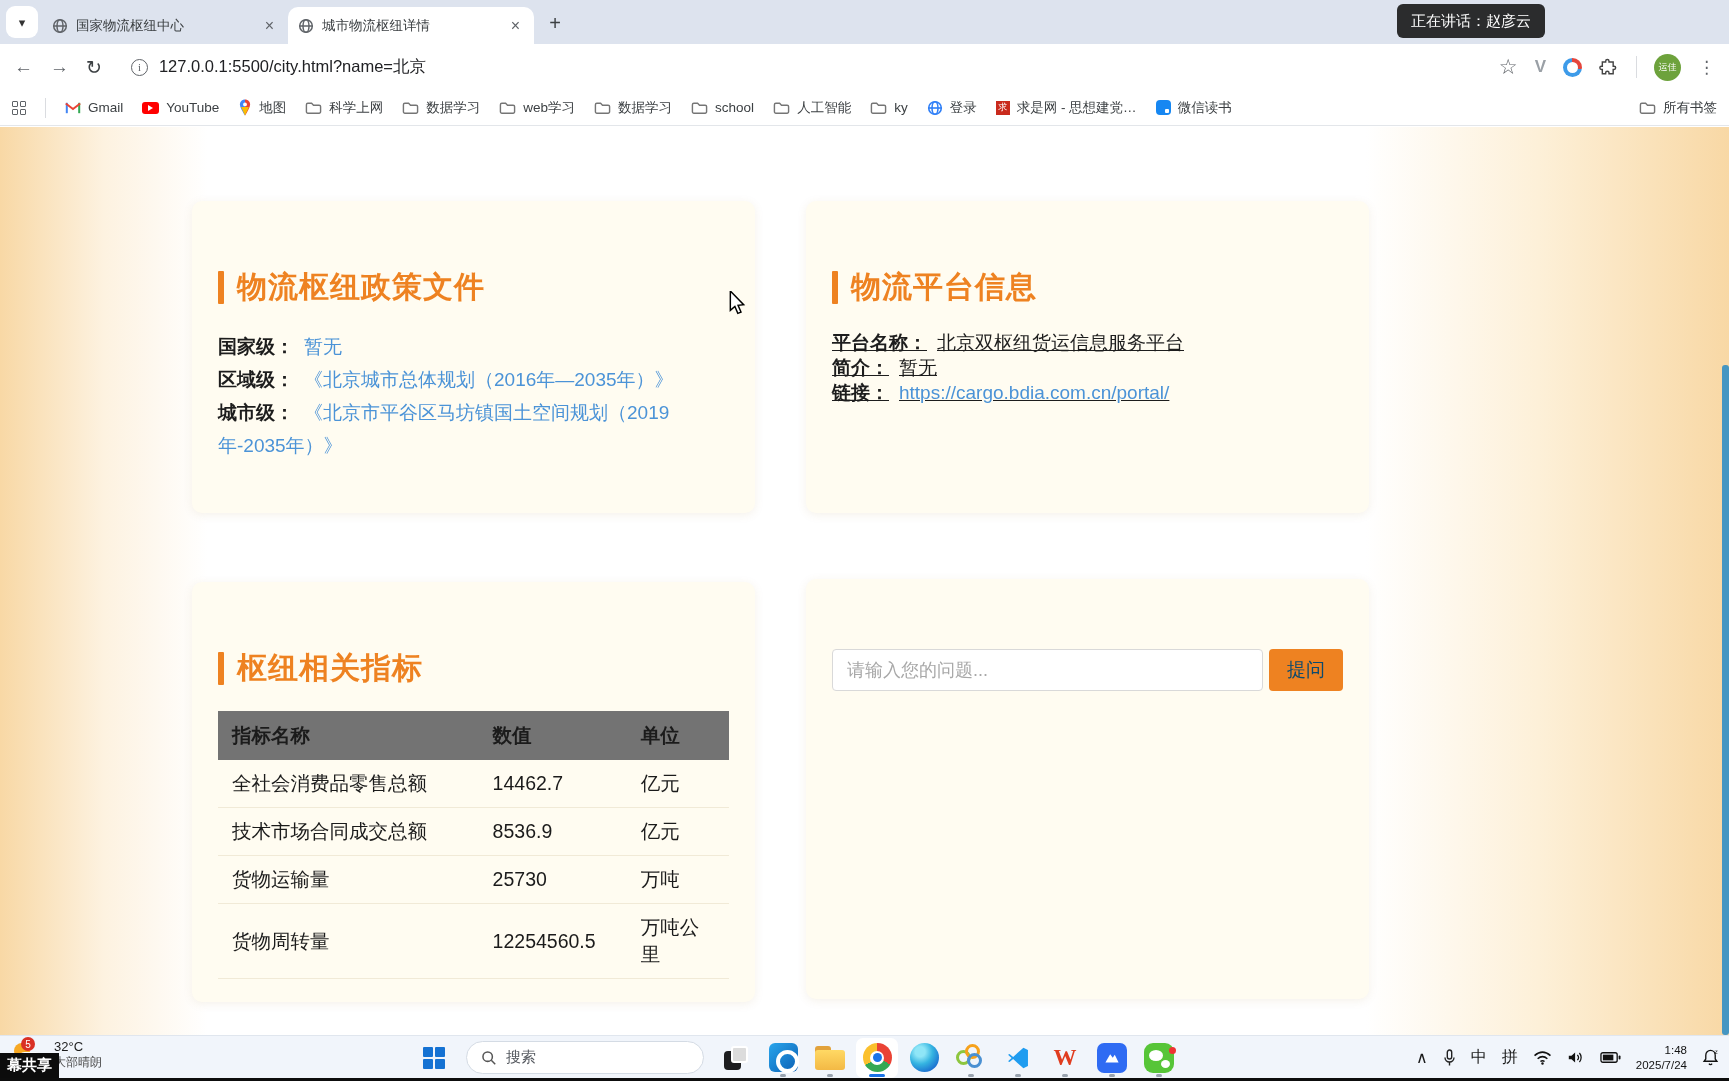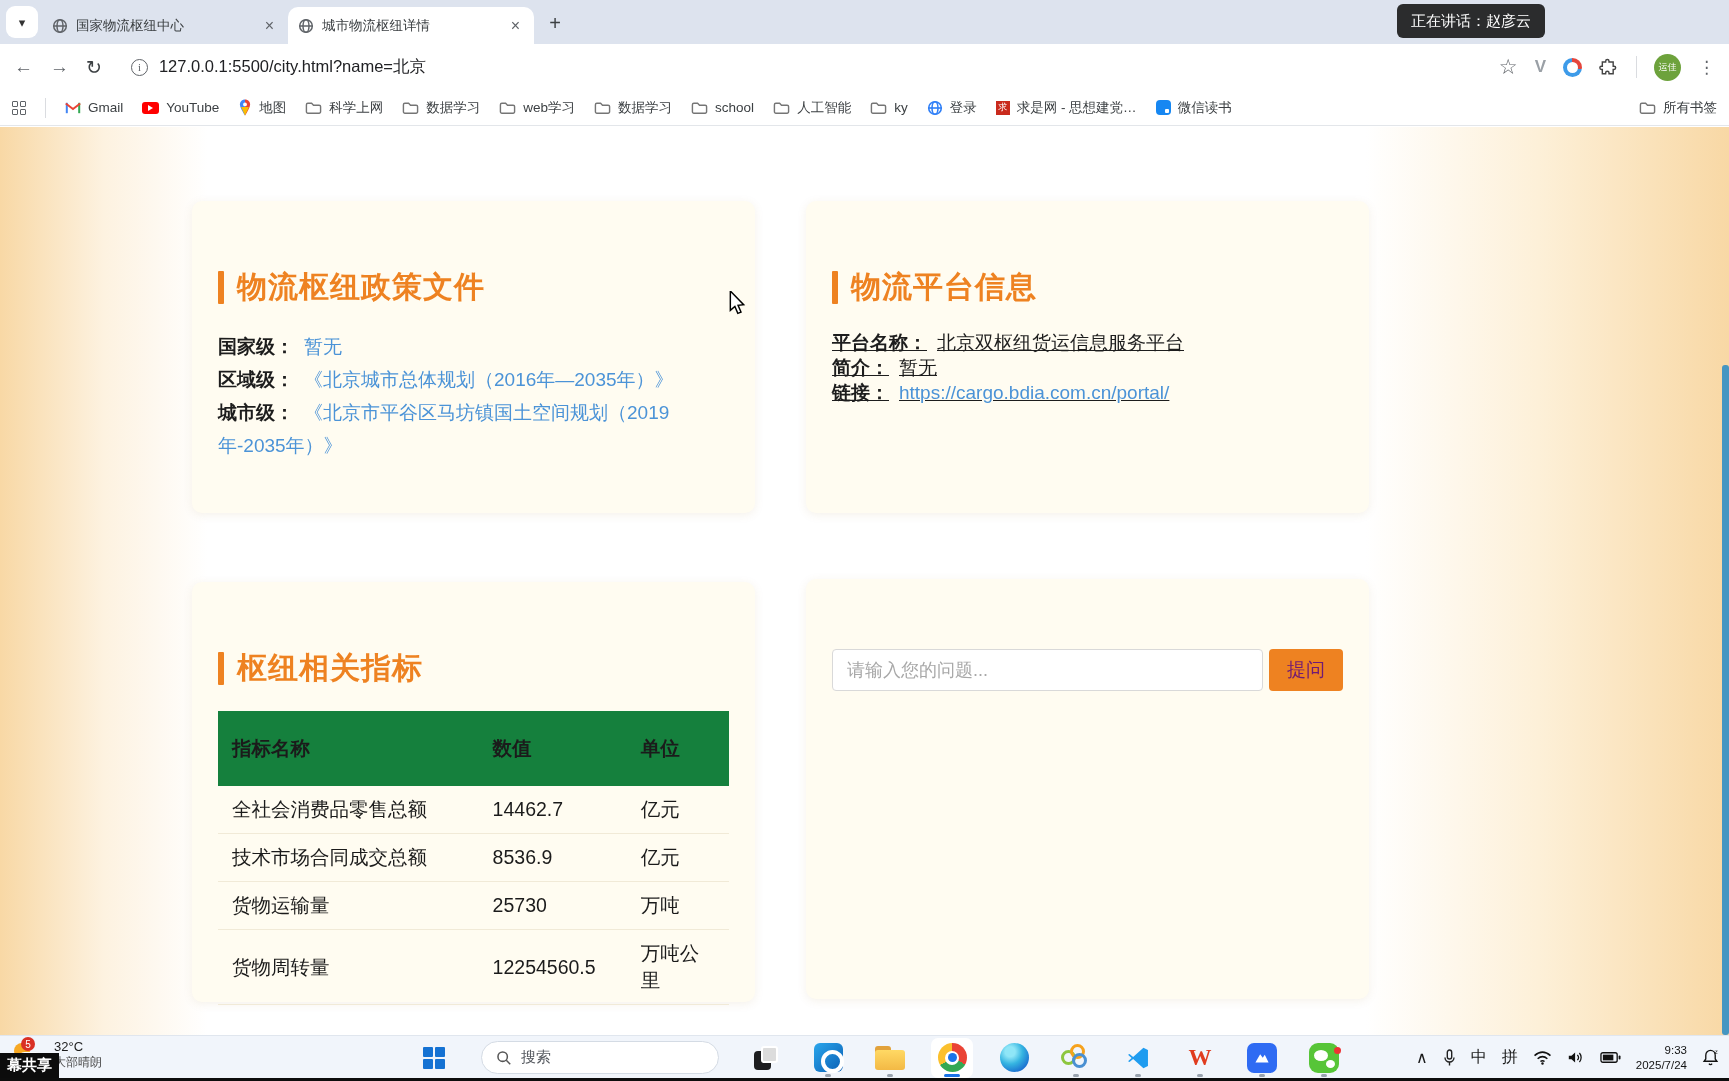--- a/index.html
+++ b/index.html
@@ -52,42 +52,42 @@
   .card.bl { left:192px; top:455px; height:420px; }
   .card.br { left:806px; top:452px; height:420px; }
   .ctitle { display:flex; align-items:center; gap:13px; margin-bottom:22px;margin-top:40px; }
   .cbar { width:6px; height:33px; background:#ee8221; border-radius:1px; }
   .ctext { font-size:30px; font-weight:bold; color:#ee8221; letter-spacing:1px; }
   .irow { font-size:19px; color:#1d1d1d; line-height:33px; }
   .irow.tight { line-height:25px;text-decoration:underline; }
   .ilabel { font-weight:bold; margin-right:10px; }
   .ilink { color:#4b93d7; }
   table.metrics { width:100%; border-collapse:collapse; font-size:19.5px; margin-top:14px; color:#1b1b1b; }
-  table.metrics th { background:#15803d; font-weight:bold; text-align:left; padding:24px 14px; }
+  table.metrics th { background:#737373; font-weight:bold; text-align:left; padding:11px 14px; }
   table.metrics td { padding:10px 14px; border-bottom:1px solid #f1ead7; }
   .c1{width:51%;} .c2{width:29%;} .c3{width:20%;}
   .qa-row { display:flex; gap:6px; margin-top:44px; }
   .qa-input { flex:1; height:42px; border:1px solid #d9d9d9; border-radius:4px; background:#fff; padding:0 14px; font-size:18px; font-family:inherit; color:#333; }
   .qa-input::placeholder { color:#a8a8a8; }
-  .qa-btn { width:74px; height:42px; background:#ee8221; border:none; border-radius:4px; color:#701a75; font-size:19px; font-family:inherit; }
+  .qa-btn { width:74px; height:42px; background:#ee8221; border:none; border-radius:4px; color:#0c4a6e; font-size:19px; font-family:inherit; }
   .scroll-thumb { position:absolute; right:0; top:238px; width:7px; height:670px; background:#4596c2; border-radius:3px; }
   .cursor { position:absolute; left:728px; top:164px; }
 
   
   .taskbar { position:absolute; bottom:0; left:0; right:0; height:46px; background:#f1f5fb; border-top:1px solid #e0e6ee; border-bottom:3px solid #0d0d0d; }
   .weather { position:absolute; left:12px; top:3px; display:flex; gap:8px; }
   .w-ic { position:relative; width:34px; height:34px; }
   .w-sun { position:absolute; left:2px; top:4px; width:16px; height:16px; border-radius:50%; background:#f7a823; }
   .w-cloud { position:absolute; left:6px; top:13px; width:24px; height:13px; background:#fbfdff; border-radius:8px; box-shadow:0 1px 2px rgba(0,0,0,.18); }
   .w-badge { position:absolute; left:9px; top:-2px; width:14px; height:14px; background:#d93025; color:#fff; border-radius:50%; font-size:10px; display:flex; align-items:center; justify-content:center; }
   .w-txt { display:flex; flex-direction:column; }
   .w-temp { font-size:13px; color:#1c1c1c; }
   .w-desc { font-size:12px; color:#4a4a4a; }
   .sharebox { position:absolute; left:0; bottom:0; background:#0c0c0c; color:#fff; font-size:15px; font-weight:bold; padding:3px 7px; }
-  .tb-center { position:absolute; left:413px; top:0; height:43px; display:flex; align-items:center; gap:20px; }
+  .tb-center { position:absolute; left:413px; top:0; height:43px; display:flex; align-items:center; gap:5px; }
   .tb-ic { width:42px; height:40px; display:flex; align-items:center; justify-content:center; position:relative; }
   .run-dot { position:absolute; bottom:1px; left:50%; transform:translateX(-50%); width:6px; height:3px; border-radius:2px; background:#99a3af; }
   .win { width:22px; height:22px; display:grid; grid-template:repeat(2,10px)/repeat(2,10px); gap:2px; }
   .win i { background:#1572d3; border-radius:1px; }
   .tb-search { height:33px; width:238px; background:#fff; border:1px solid #d4dbe4; border-radius:17px; display:flex; align-items:center; gap:9px; padding:0 14px; margin:0 6px; }
   .tb-search span { font-size:15px; color:#565a60; }
   .taskview { position:relative; width:24px; height:24px; }
   .taskview::before { content:""; position:absolute; left:0; bottom:0; width:17px; height:19px; background:#1d1d1f; border-radius:4px; }
   .taskview::after { content:""; position:absolute; right:0; top:0; width:13px; height:13px; background:#dcdcdc; border:2px solid #fff; border-radius:3px; }
   .outlook { width:29px; height:29px; border-radius:6px; background:linear-gradient(135deg,#2aa6ec,#0b5fb4); position:relative; }
@@ -454,21 +454,21 @@
         <path d="M2 6 h3 l4 -3.5 v11 l-4 -3.5 h-3 z" fill="#111"></path>
         <path d="M11.5 5 a4.5 4.5 0 0 1 0 6" fill="none" stroke="#111" stroke-width="1.4"></path>
         <path d="M13.8 3 a7.5 7.5 0 0 1 0 10" fill="none" stroke="#111" stroke-width="1.4"></path>
       </svg>
     <svg width="21" height="13" viewBox="0 0 22 13">
         <rect x="1" y="1.5" width="17" height="10" rx="2" fill="none" stroke="#111" stroke-width="1.4"></rect>
         <rect x="3" y="3.5" width="11" height="6" fill="#111"></rect>
         <rect x="19.5" y="4.5" width="2" height="4" rx="1" fill="#111"></rect>
       </svg>
     <span class="clock">
-      <span>9:33</span><br>
+      <span>1:48</span><br>
       <span>2025/7/24</span>
     </span>
     <svg width="17" height="19" viewBox="0 0 18 20">
         <path d="M9 2.5 a5 5 0 0 1 5 5 v4 l1.8 2.5 H2.2 L4 11.5 v-4 a5 5 0 0 1 5 -5 z" fill="none" stroke="#111" stroke-width="1.4"></path>
         <path d="M7.4 16.5 a1.8 1.8 0 0 0 3.2 0" fill="none" stroke="#111" stroke-width="1.4"></path>
         <text x="13" y="6" font-size="7" fill="#111" font-family="DejaVu Sans, sans-serif">z</text>
       </svg>
   </div>
 </div>
 

